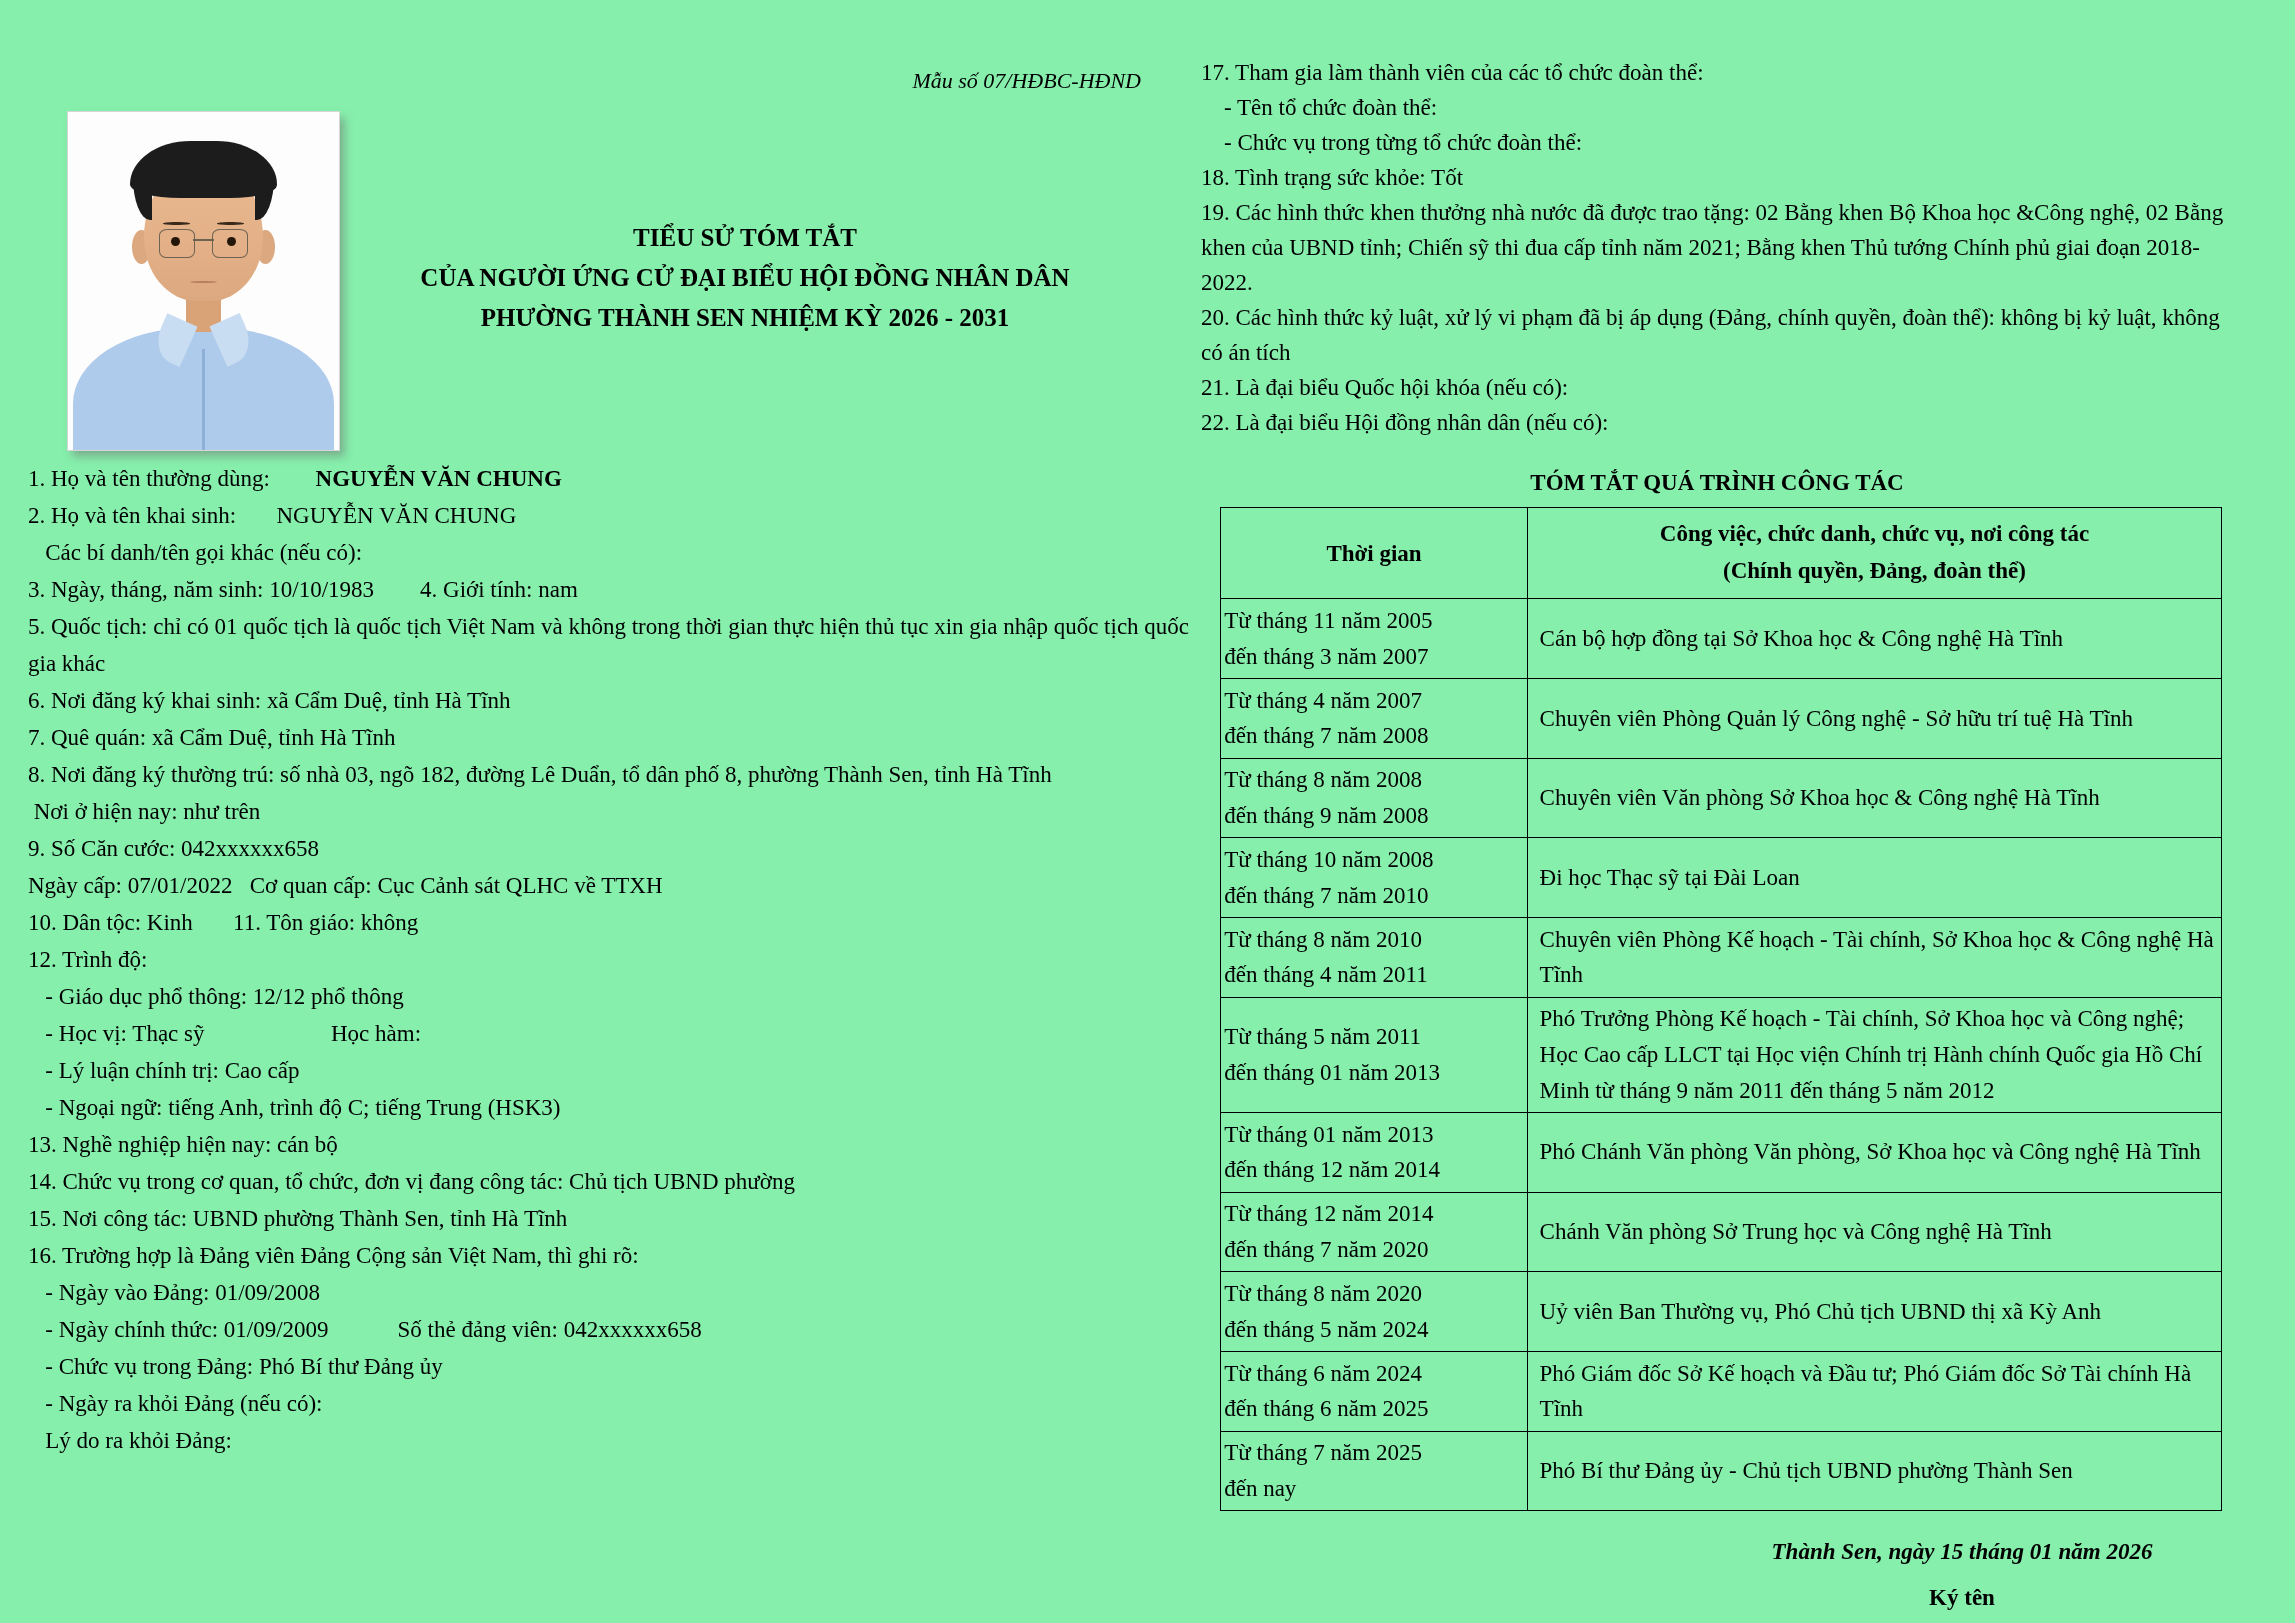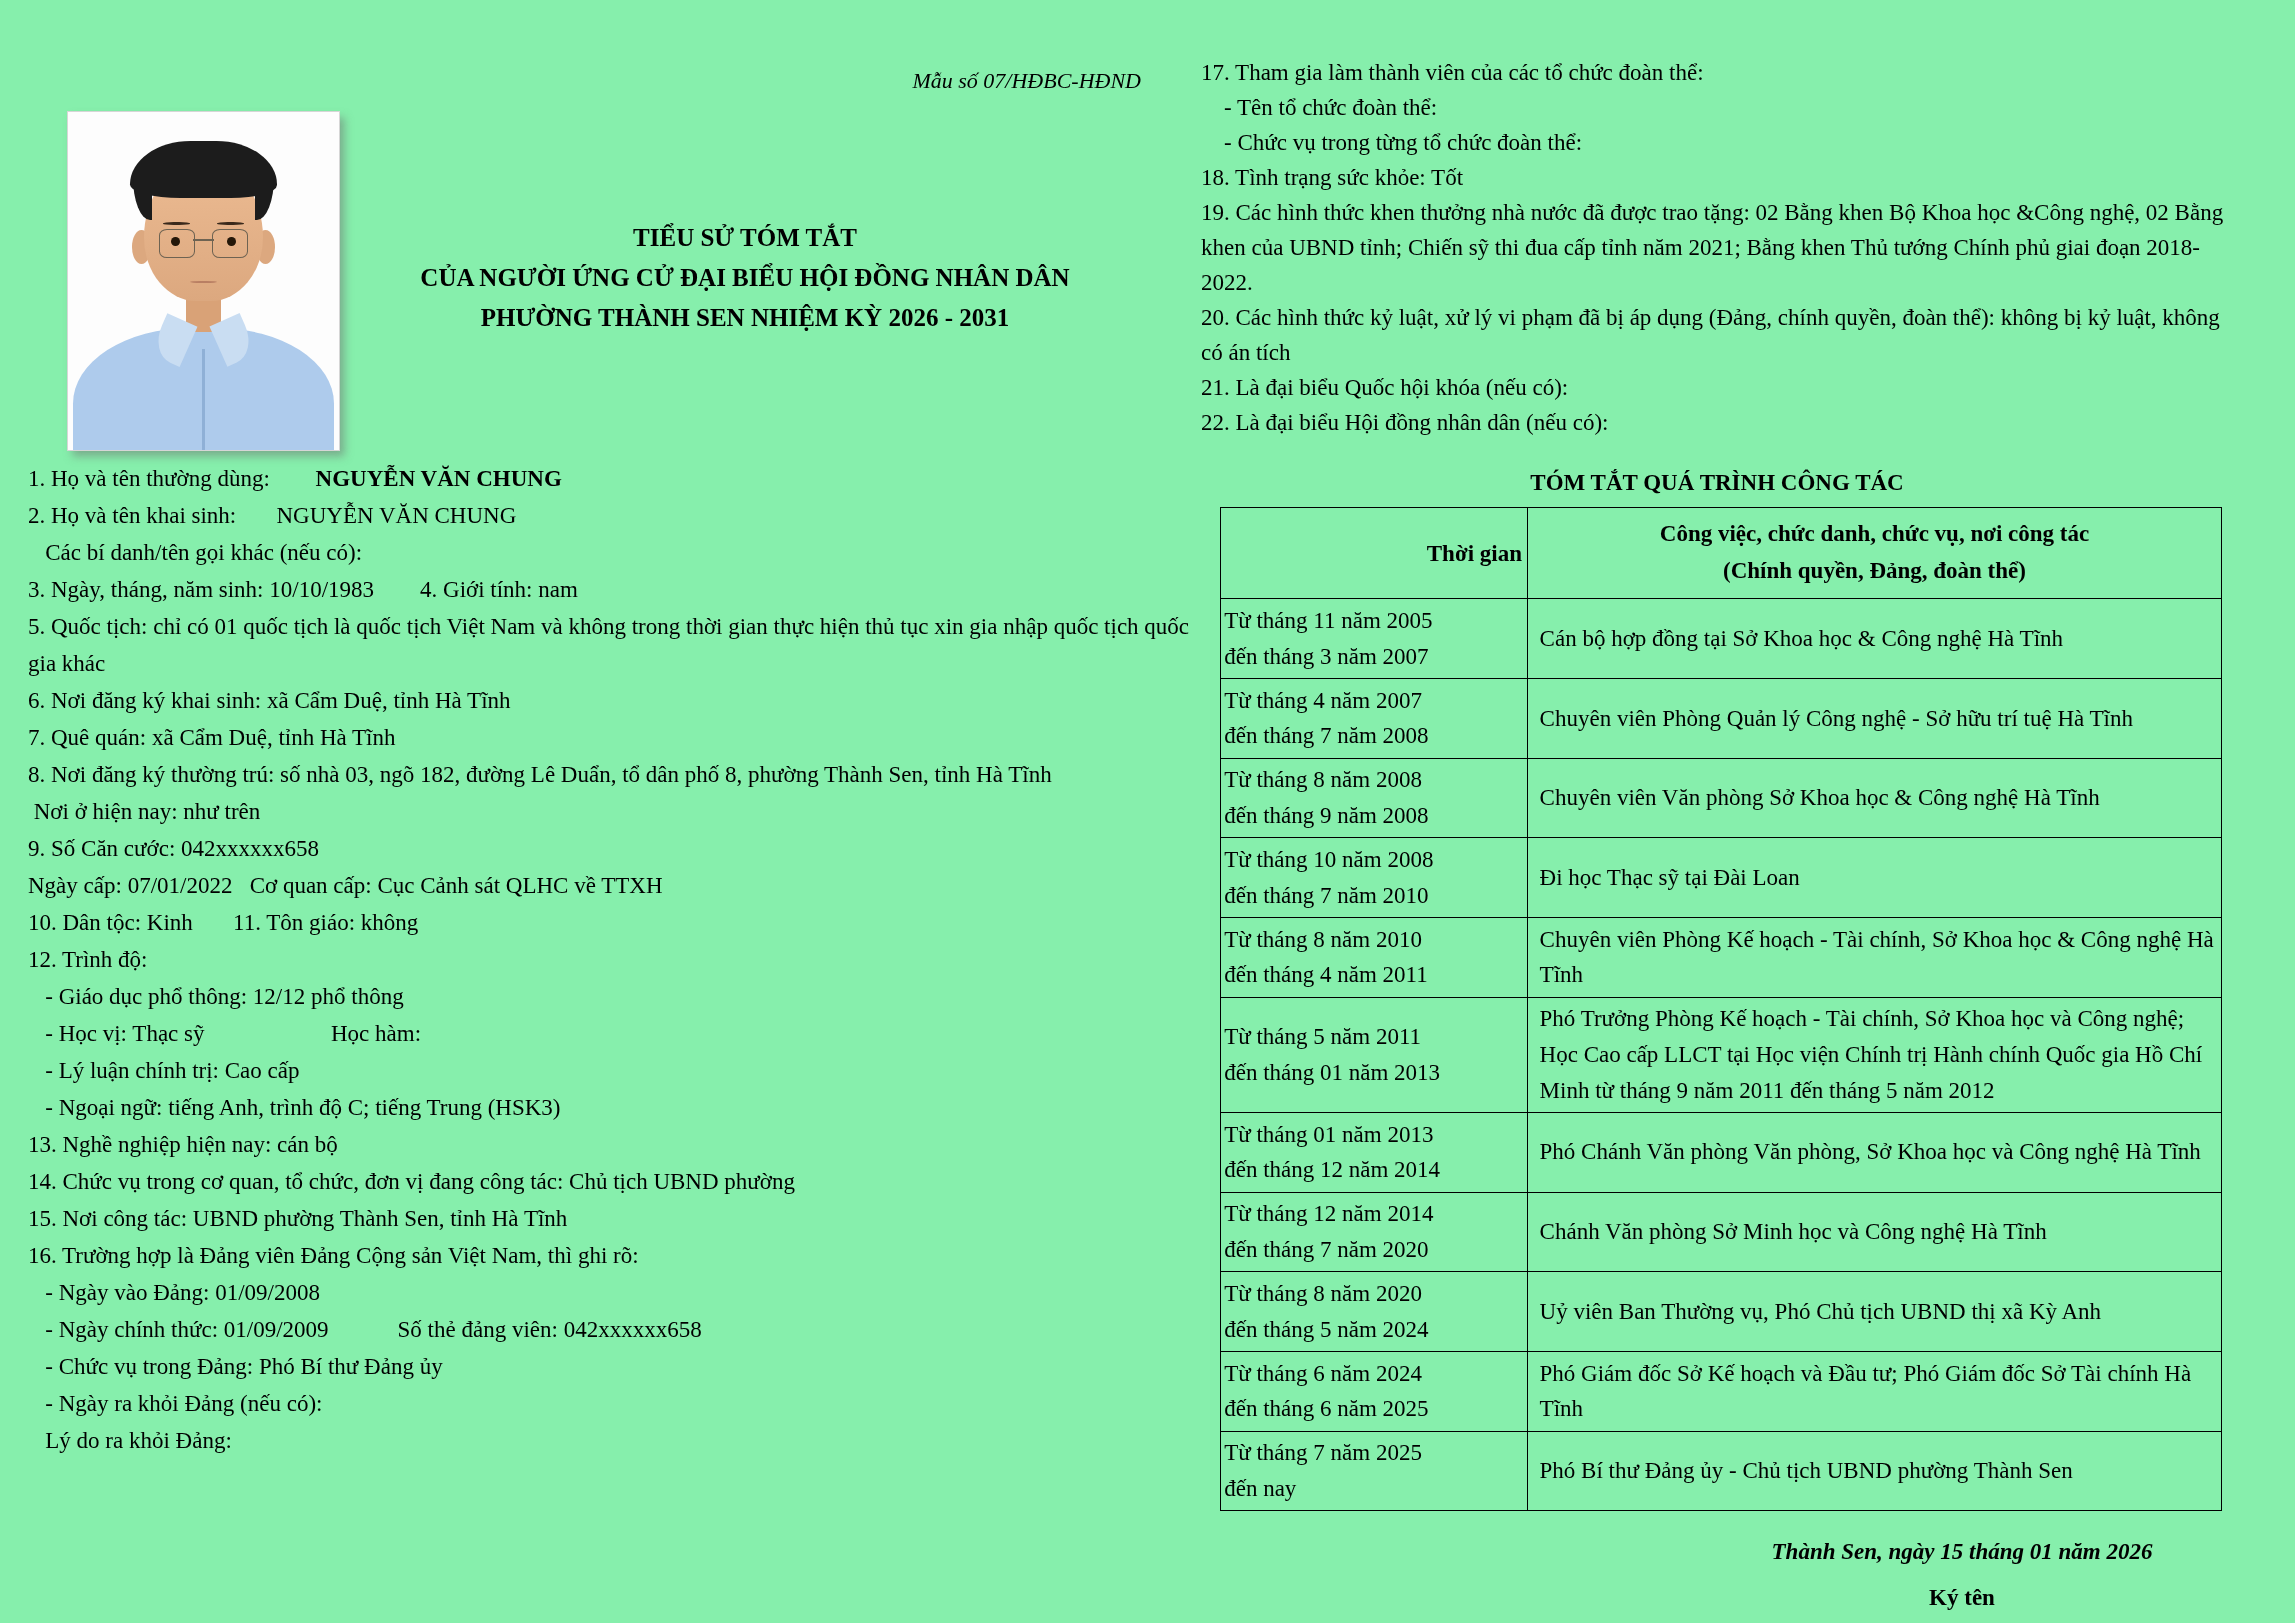--- a/index.html
+++ b/index.html
@@ -45,21 +45,21 @@
   
   .left-col{position:absolute;left:28px;top:460px;width:1162px;font-size:23px;line-height:37px;}
   .right-col{position:absolute;left:1201px;top:55px;width:1032px;font-size:23px;line-height:35px;}
   .para{white-space:pre-wrap;}
   .b{font-weight:bold;margin-left:40px;}
 
   
   .table-title{margin-top:29px;text-align:center;font-weight:bold;font-size:23px;line-height:28px;}
   table.work{border-collapse:collapse;width:1002px;margin-left:19.4px;margin-top:10.2px;}
   table.work th,table.work td{border:1.9px solid #000;font-size:23px;}
-  th.time-h{width:296px;font-weight:bold;vertical-align:middle;text-align:right;padding:4.6px;}
+  th.time-h{width:296px;font-weight:bold;vertical-align:middle;text-align:center;padding:4.6px;}
   th.job-h{font-weight:bold;text-align:center;padding:8.3px 4.6px;line-height:1.6;}
   td.time-cell{text-align:left;vertical-align:middle;padding:3.7px 2.8px;line-height:1.55;}
   td.job-cell{text-align:left;vertical-align:middle;padding:3.7px 7.4px 3.7px 12px;line-height:1.55;}
 
   
   .signature{margin-left:414px;width:694px;text-align:center;margin-top:23px;}
   .sig-date{font-weight:bold;font-style:italic;font-size:23px;}
   .sig-kyten{font-weight:bold;font-size:23px;margin-top:11px;}
 </style>
 </head>
@@ -198,21 +198,21 @@
               <div>Từ tháng 01 năm 2013</div>
               <div>đến tháng 12 năm 2014</div>
             </td>
             <td class="job-cell">Phó Chánh Văn phòng Văn phòng, Sở Khoa học và Công nghệ Hà Tĩnh</td>
           </tr>
           <tr>
             <td class="time-cell">
               <div>Từ tháng 12 năm 2014</div>
               <div>đến tháng 7 năm 2020</div>
             </td>
-            <td class="job-cell">Chánh Văn phòng Sở Minh học và Công nghệ Hà Tĩnh</td>
+            <td class="job-cell">Chánh Văn phòng Sở Trung học và Công nghệ Hà Tĩnh</td>
           </tr>
           <tr>
             <td class="time-cell">
               <div>Từ tháng 8 năm 2020</div>
               <div>đến tháng 5 năm 2024</div>
             </td>
             <td class="job-cell">Uỷ viên Ban Thường vụ, Phó Chủ tịch UBND thị xã Kỳ Anh</td>
           </tr>
           <tr>
             <td class="time-cell">

